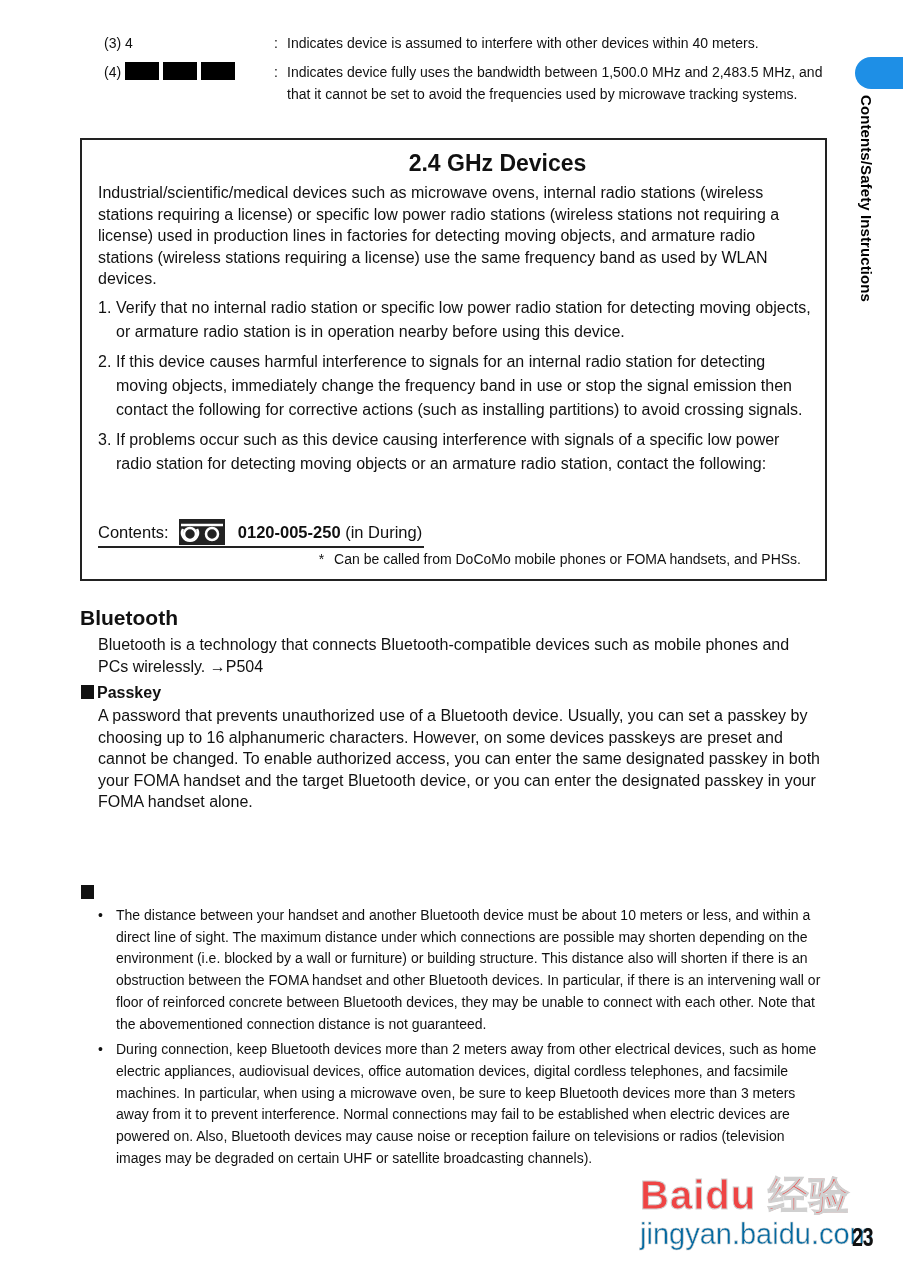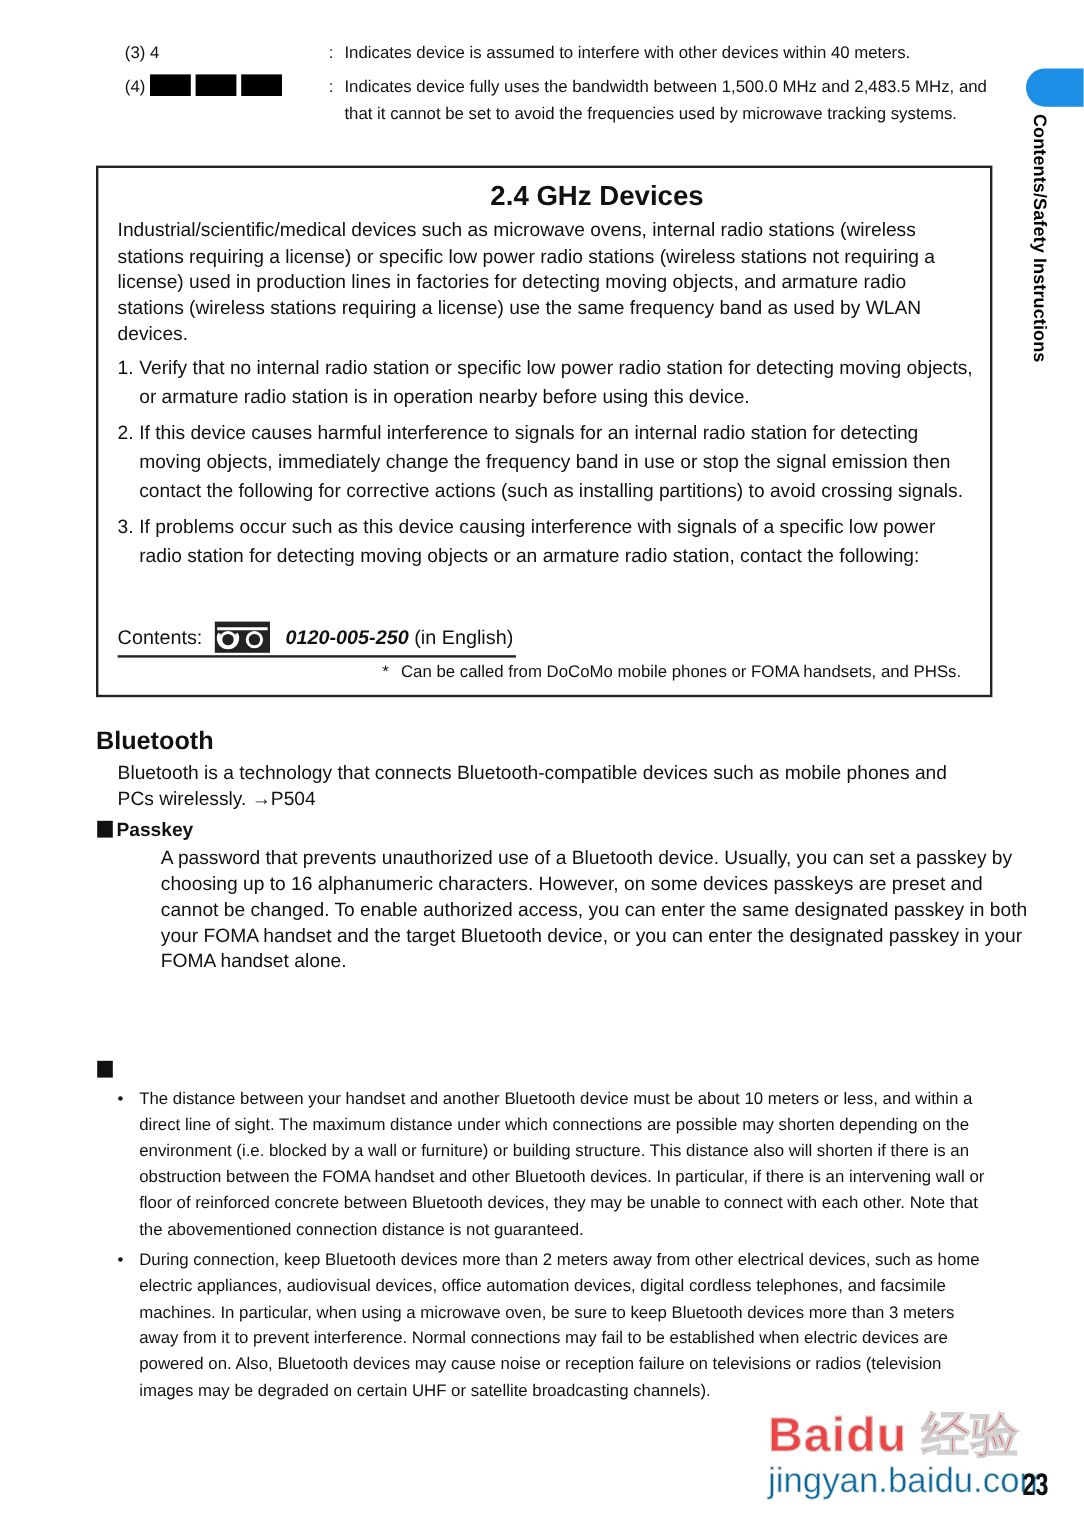--- a/index.html
+++ b/index.html
@@ -21,30 +21,30 @@
 
   
   .box { position: absolute; left: 80px; top: 138px; width: 747px; height: 443px; border: 2px solid #222; box-sizing: border-box; }
   .box-title { position: absolute; left: 0; width: 100%; top: 10px; text-align: center; font-size: 23px; font-weight: bold; margin-left: 44px; }
   .box-intro { position: absolute; left: 16px; top: 42px; width: 716px; font-size: 16px; line-height: 21.6px; }
   .box-list { position: absolute; left: 16px; top: 156px; width: 720px; margin: 0; padding: 0; list-style: none; font-size: 16px; line-height: 24px; }
   .box-list li { position: relative; padding-left: 18px; margin-bottom: 6px; }
   .box-list .num { position: absolute; left: 0; }
   .inquiry { position: absolute; left: 16px; top: 378px; height: 28px; font-size: 16.5px; line-height: 28px; border-bottom: 2px solid #222; padding-right: 2px; white-space: nowrap; }
   .freedial { display: inline-block; width: 46px; height: 26px; background: #222; vertical-align: -7px; margin: 0 8px 0 6px; }
-  .phone { font-weight: bold; font-style: italic; }
+  .phone { font-weight: bold; }
   .note { position: absolute; right: 24px; top: 409px; font-size: 14px; line-height: 20px; white-space: nowrap; }
   .note .star { margin-right: 10px; }
 
   
   .h-bt { position: absolute; left: 80px; top: 606px; font-size: 21px; font-weight: 900; }
   .p-bt { position: absolute; left: 98px; top: 634px; width: 720px; font-size: 16px; line-height: 21.6px; }
   .sub-h { position: absolute; left: 81px; font-size: 16px; font-weight: bold; line-height: 22px; white-space: nowrap; }
   .sub-h .sq { display: inline-block; width: 13px; height: 14px; background: #111; margin-right: 3px; vertical-align: -1px; }
-  .p-pass { position: absolute; left: 98px; top: 705px; width: 730px; font-size: 16px; line-height: 21.6px; margin-left: 36px; }
+  .p-pass { position: absolute; left: 98px; top: 705px; width: 730px; font-size: 16px; line-height: 21.6px; }
   .bullets { position: absolute; left: 98px; top: 905px; width: 730px; margin: 0; padding: 0; list-style: none; font-size: 14px; line-height: 21.7px; }
   .bullets li { position: relative; padding-left: 18px; margin-bottom: 4px; }
   .bullets .dot { position: absolute; left: 0; top: 0; }
 
   .watermark { position: absolute; left: 640px; top: 1168px; color: #ef4444; font-weight: bold; font-size: 40px; letter-spacing: 1px; -webkit-text-stroke: 1px #d0d0d0; }
   .watermark-url { position: absolute; left: 640px; top: 1218px; color: #0369a1; font-size: 29px; -webkit-text-stroke: 0.6px #d6d6d6; }
   .page-num { position: absolute; left: 852px; top: 1222px; font-size: 26px; font-weight: bold; transform: scaleX(0.75); transform-origin: left top; }
 </style>
 </head>
 <body>
@@ -77,21 +77,21 @@
     <span>Contents:</span>
     <span class="freedial">
       <svg width="46" height="26" viewBox="0 0 46 26">
         <path d="M4 10 A8 8 0 1 0 18 10" fill="none" stroke="#fff" stroke-width="2.5"></path>
         <circle cx="11" cy="15" r="6" fill="none" stroke="#fff" stroke-width="2.5"></circle>
         <circle cx="33" cy="15" r="6" fill="none" stroke="#fff" stroke-width="2.5"></circle>
         <line x1="2" y1="6" x2="44" y2="6" stroke="#fff" stroke-width="2.5"></line>
       </svg>
     </span>
     <span class="phone">0120-005-250</span>
-    <span>(in English)</span>
+    <span>(in During)</span>
   </div>
   <div class="note">
     <span class="star">*</span><span>Can be called from DoCoMo mobile phones or FOMA handsets, and PHSs.</span>
   </div>
 </div>
 
 <div class="h-bt">Bluetooth</div>
 <div class="p-bt">Bluetooth is a technology that connects Bluetooth-compatible devices such as mobile phones and PCs wirelessly. →P504</div>
 
 <div class="sub-h" style="top:682px;">

